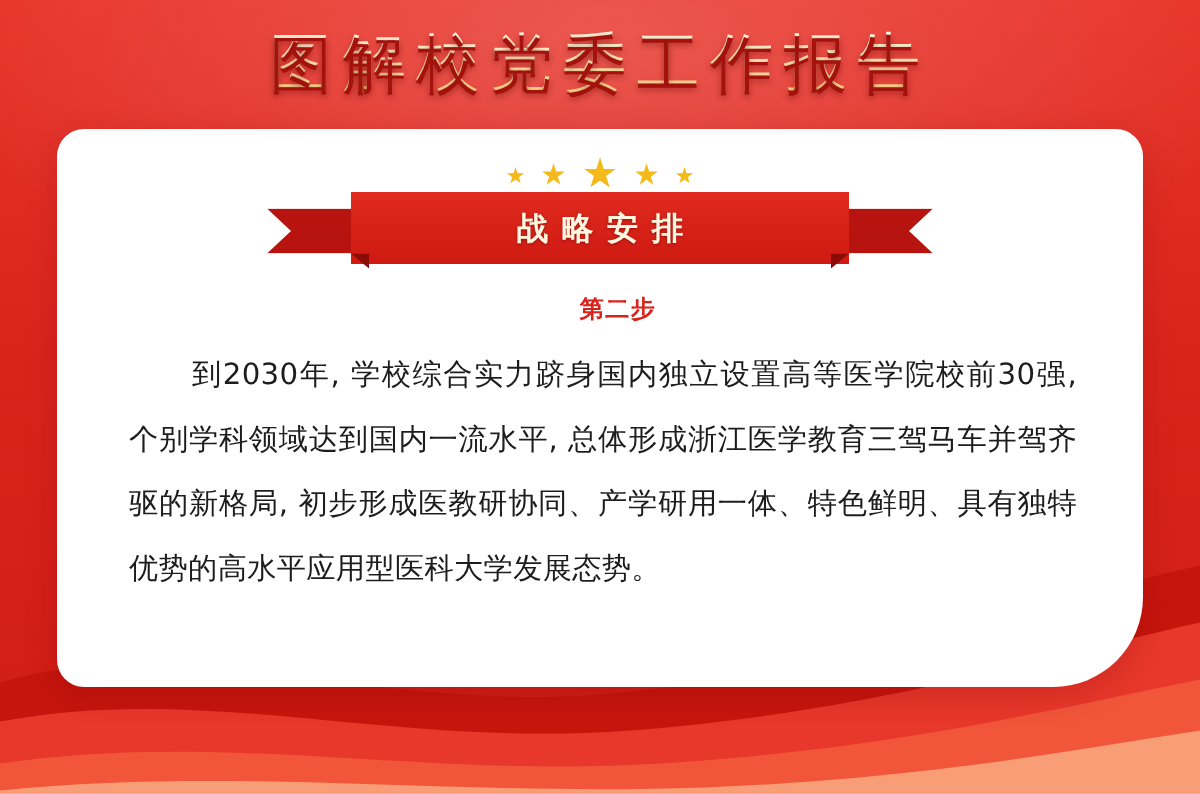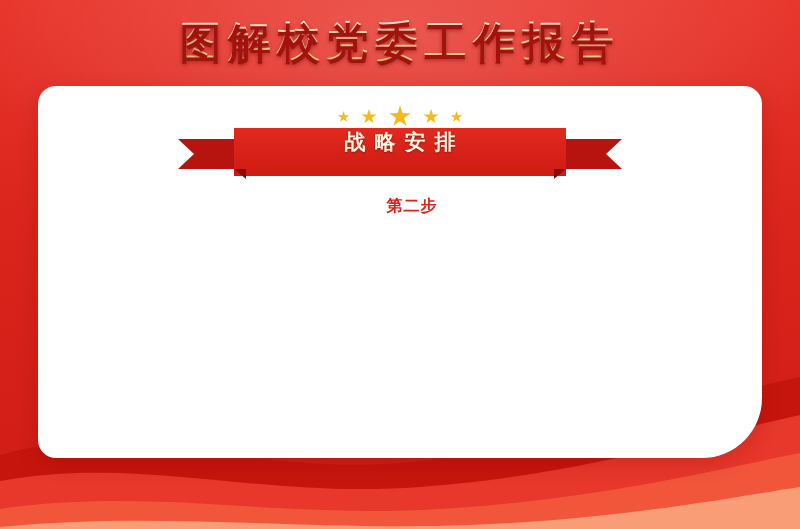--- a/index.html
+++ b/index.html
@@ -40,21 +40,21 @@
     top: 14px;
     left: 0;
     width: 100%;
     text-align: center;
     z-index: 6;
   }
   .title {
     display: inline-block;
     font-family: "DejaVu Sans", "Liberation Sans", sans-serif;
     font-size: 42px;
-    font-weight: bold;
+    font-weight: normal;
     letter-spacing: 7px;
     color: #fff8e6;
     text-shadow:
       0 2px 0 #a3120c,
       0 3px 4px rgba(80,0,0,0.45);
     background: linear-gradient(180deg, #fffdf2 0%, #ffe9b0 55%, #f7c96a 100%);
     -webkit-background-clip: text;
     background-clip: text;
     -webkit-text-fill-color: transparent;
     padding: 0 6px;
@@ -125,21 +125,21 @@
     height: 10px;
     background: #8d0b07;
   }
   .ribbon .fold-left { left: 0; clip-path: polygon(0 0, 100% 0, 100% 100%); }
   .ribbon .fold-right { right: 0; clip-path: polygon(0 0, 100% 0, 0 100%); }
   .ribbon .band {
     position: absolute;
     inset: 0;
     background: linear-gradient(180deg, #e02a1f 0%, #cf1a12 100%);
     display: flex;
-    align-items: flex-start;
+    align-items: center;
     justify-content: center;
   }
   .ribbon .band-label {
     font-family: "DejaVu Sans", "Liberation Sans", sans-serif;
     font-size: 21px;
     font-weight: bold;
     letter-spacing: 9px;
     color: #fff6e0;
     text-indent: 9px;
     text-shadow: 0 1px 2px rgba(90,0,0,0.5);
@@ -208,20 +208,21 @@
       <div class="tail right"></div>
       <div class="band">
         <span class="band-label">战略安排</span>
       </div>
       <div class="fold-left"></div>
       <div class="fold-right"></div>
     </div>
 
     <div class="step">第二步</div>
 
+    <div class="body-text">到2030年, 学校综合实力跻身国内独立设置高等医学院校前30强, 个别学科领域达到国内一流水平, 总体形成浙江医学教育三驾马车并驾齐驱的新格局, 初步形成医教研协同、产学研用一体、特色鲜明、具有独特优势的高水平应用型医科大学发展态势。</div>
   </div>
 
   <svg class="waves" viewBox="0 0 800 170" preserveAspectRatio="none">
     <path d="M0,96 C120,60 250,116 400,104 C560,91 690,42 800,18 L800,170 L0,170 Z" fill="#c5150d" opacity="0.95"></path>
     <path d="M0,122 C140,96 260,140 420,128 C580,116 700,78 800,56 L800,170 L0,170 Z" fill="#e8372b"></path>
     <path d="M0,150 C150,128 280,160 440,150 C600,140 710,112 800,94 L800,170 L0,170 Z" fill="#f25a3c" opacity="0.9"></path>
     <path d="M0,168 C160,152 300,172 470,166 C620,160 720,140 800,128 L800,170 L0,170 Z" fill="#ffd9a8" opacity="0.55"></path>
   </svg>
 
 </div>

